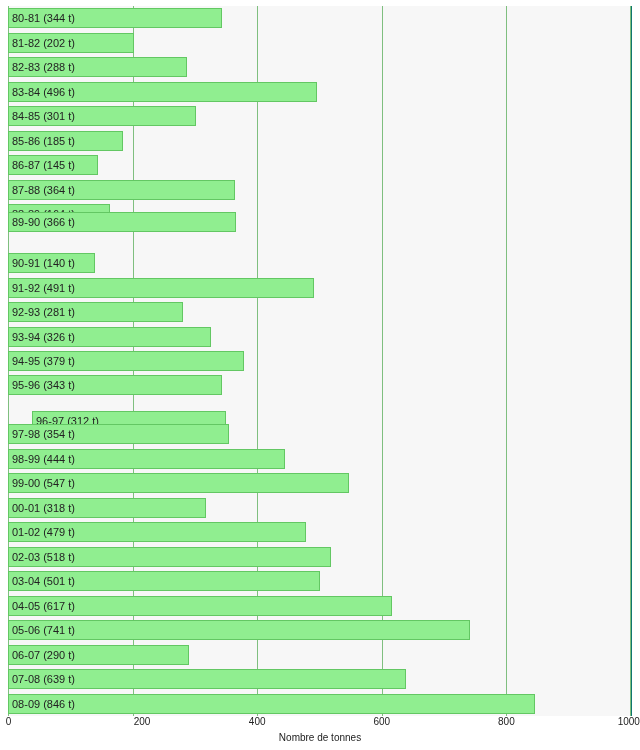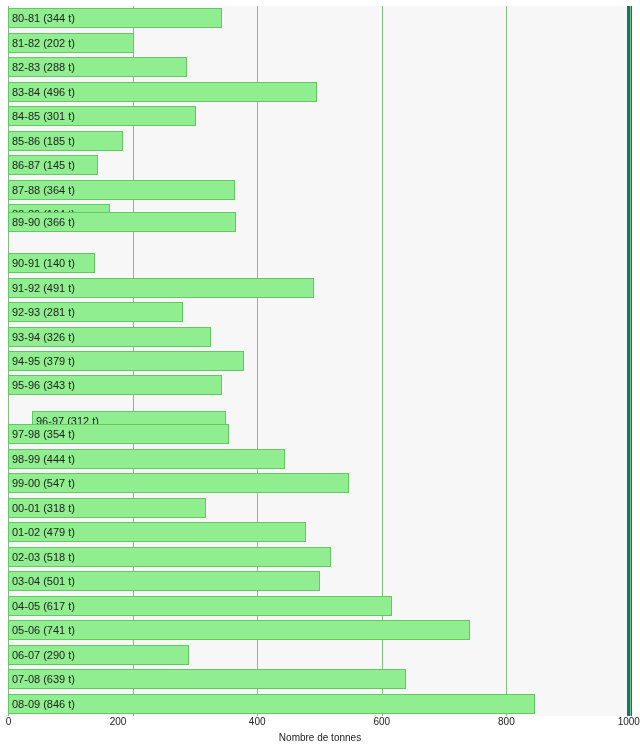--- a/index.html
+++ b/index.html
@@ -20,21 +20,21 @@
     background: #ffffff;
   }
   
   #plot-area {
     position: absolute;
     left: 8px;
     top: 6px;
     width: 624px;
     height: 710px;
     background: #f7f7f7;
-    border-right: 5px solid #0f766e;
+    border-right: 1px solid #0f766e;
     box-sizing: border-box;
   }
   #gridlines {
     position: absolute;
     left: 0; top: 0; right: 0; bottom: 0;
   }
   .gridline {
     position: absolute;
     top: 0;
     bottom: 0;
@@ -229,21 +229,21 @@
         </div>
         <div class="bar-row" style="top: 687.759px; width: 623px;">
           <div class="bar" style="width: 527.058px;"></div>
           <div class="bar-label">08-09 (846 t)</div>
         </div>
       </div>
   </div>
 
   <div id="x-axis">
       <div class="tick-label" style="left: 0px; transform: translateX(-40%);">0</div>
-      <div class="tick-label" style="left: 110px;">200</div>
+      <div class="tick-label" style="left: 134px;">200</div>
       <div class="tick-label" style="left: 249.2px;">400</div>
       <div class="tick-label" style="left: 373.8px;">600</div>
       <div class="tick-label" style="left: 498.4px;">800</div>
       <div class="tick-label" style="left: 623px; transform: translateX(-60%);">1000</div>
     </div>
 
   <div id="x-axis-title">Nombre de tonnes</div>
 
 </div>
 

